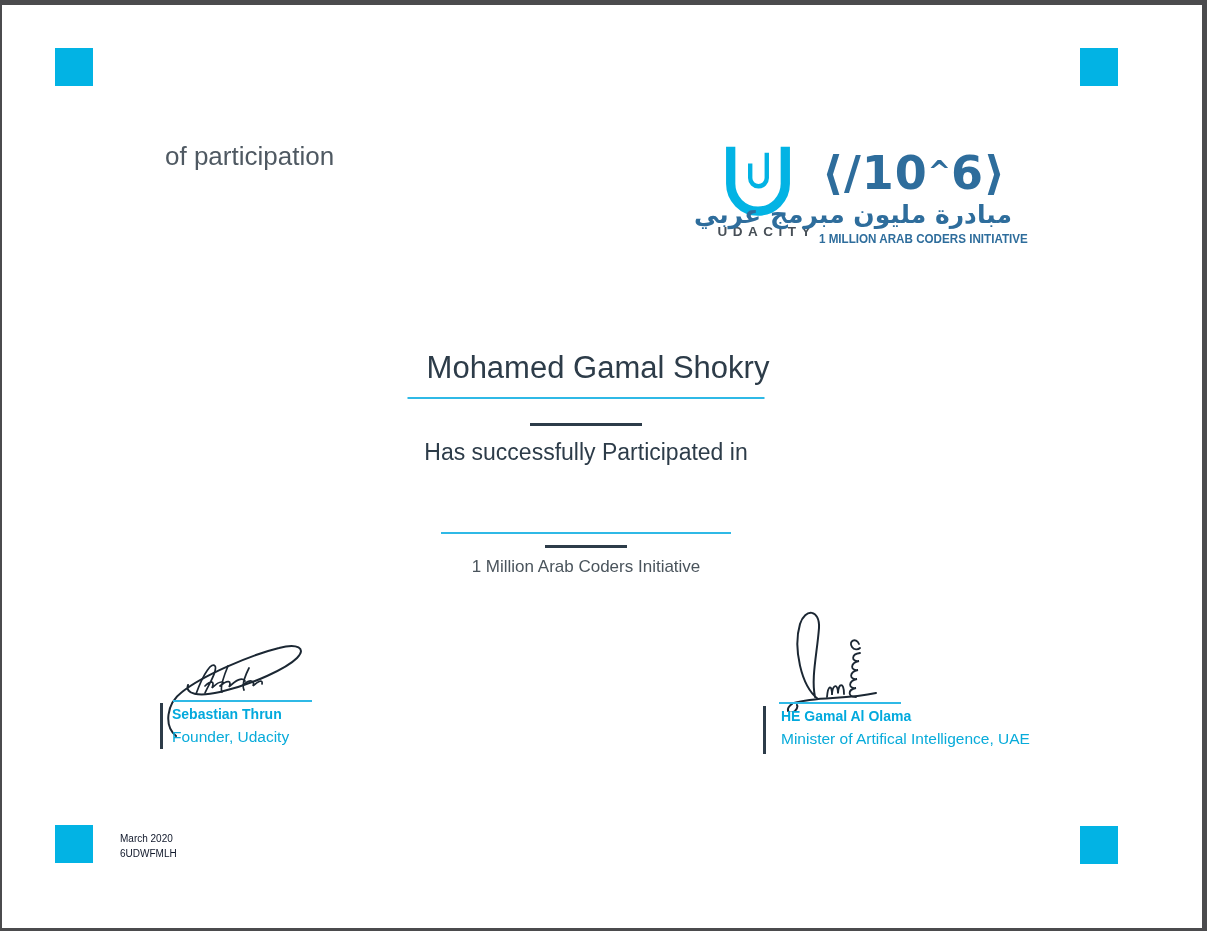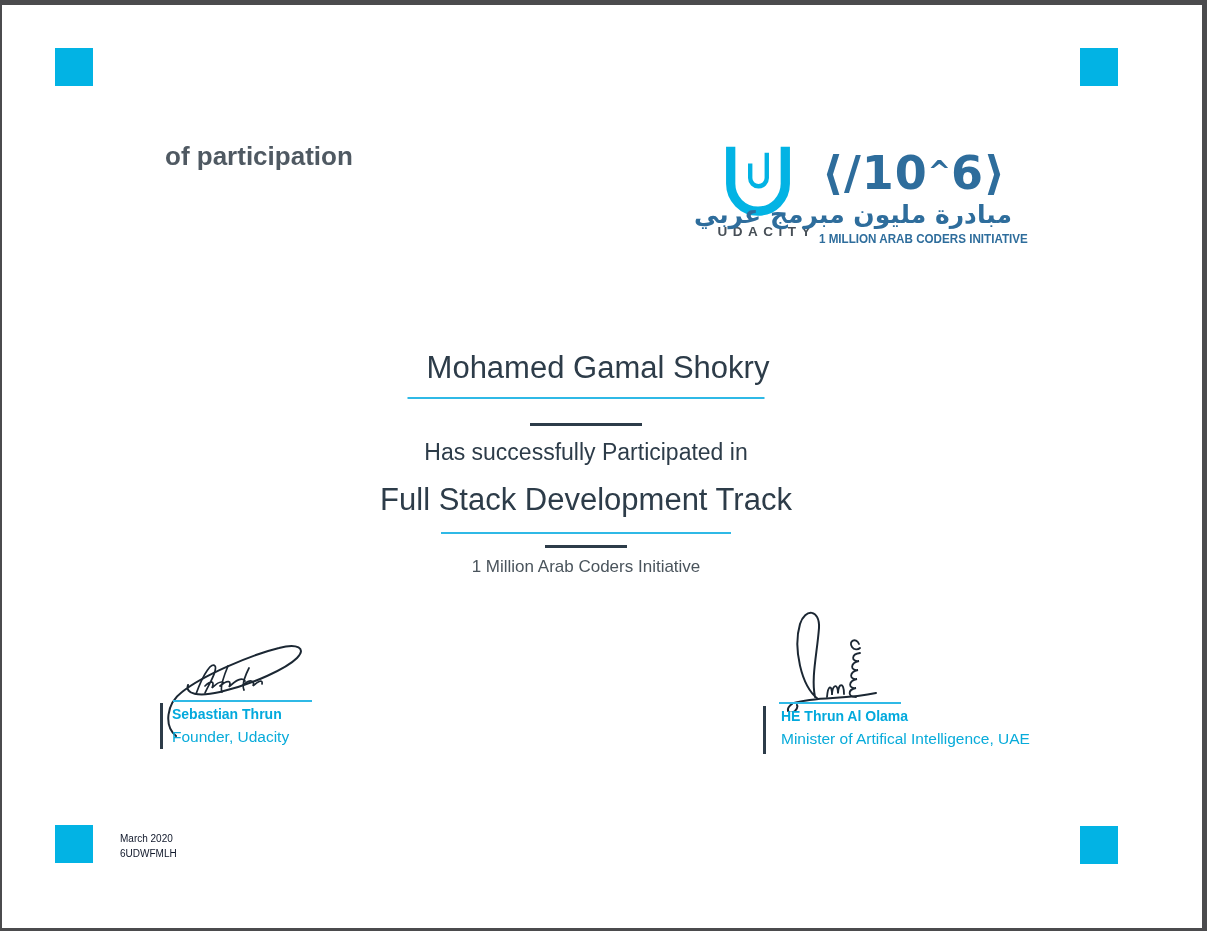--- a/index.html
+++ b/index.html
@@ -18,21 +18,21 @@
   
   .sq { position:absolute; width:38px; height:38px; background:#02b3e4; }
   .sq.tl { left:55px; top:48px; }
   .sq.tr { left:1080px; top:48px; }
   .sq.bl { left:55px; top:825px; }
   .sq.br { left:1080px; top:826px; }
 
   
   .title-block { position:absolute; left:165px; top:136px; }
   .title-block h1 { font-size:31px; font-weight:700; color:#02b3e4; line-height:1.1; }
-  .title-block h2 { font-size:26px; font-weight:700; color:#4f5962; margin-top:5px; }
+  .title-block h2 { font-size:26px; font-weight:400; color:#4f5962; margin-top:5px; }
 
   .udacity-block { position:absolute; left:712px; top:139px; width:92px; text-align:center; }
   .udacity-block svg { display:block; margin:0 auto; }
   .udacity-word { margin-top:7px; font-size:13.5px; font-weight:700; color:#474f57;
                   letter-spacing:5.5px; text-indent:5.5px; white-space:nowrap; }
 
   .coders-block { position:absolute; left:816px; top:128px; width:196px; text-align:center;
                   color:#2e6d9c; }
   .coders-mark { font-family:"DejaVu Sans", sans-serif; font-size:46px; font-weight:700;
                  line-height:1.1; letter-spacing:1px; white-space:nowrap;margin-top:20px; }
@@ -108,21 +108,20 @@
   <div class="coders-block">
     <div class="coders-mark"><span>⟨/10</span><span class="caret">^</span><span>6⟩</span></div>
     <div class="coders-arabic">مبادرة مليون مبرمج عربي</div>
     <div class="coders-english">1 MILLION ARAB CODERS INITIATIVE</div>
   </div>
 
   <div class="cx recipient">Mohamed Gamal Shokry</div>
   <div class="rule cyan r1"></div>
   <div class="rule dark d1"></div>
   <div class="cx statement">Has successfully Participated in</div>
-  <div class="cx course">Full Stack Development Track</div>
   <div class="rule cyan r2"></div>
   <div class="rule dark d2"></div>
   <div class="cx program">1 Million Arab Coders Initiative</div>
 
   <svg class="sig-svg left" width="155" height="104" viewBox="0 0 155 104">
     <g fill="none" stroke="#1b2733" stroke-width="2" stroke-linecap="round">
       <path d="M18,100 C6,90 8,68 24,56 C44,40 92,19 121,12 C139,7 149,12 139,22 C129,32 96,48 62,56 C40,61 27,58 30,49"></path>
       <path stroke-width="1.7" d="M38,58 C46,36 54,26 57,30 C60,34 50,50 47,57 M47,50 C53,44 57,45 54,52 C59,47 63,44 66,47 M70,30 C65,42 62,52 64,56 M62,50 C70,43 74,45 71,51 C78,44 84,41 87,45 M91,32 C86,42 84,50 86,54 M85,49 C92,43 97,44 95,50 C100,45 105,43 104,48"></path>
     </g>
   </svg>
@@ -135,21 +134,21 @@
     <g fill="none" stroke="#1b2733" stroke-width="2" stroke-linecap="round">
       <path d="M35,93 C18,80 10,42 17,18 C22,2 37,3 36,22 C34,48 28,72 32,91"></path>
       <path stroke-width="1.8" d="M44,91 c1,-12 5,-13 5,-2 c0.5,-11 6,-12 6,-1.5 c0.5,-11 6,-11.5 6,0.5"></path>
       <path stroke-width="1.8" d="M76,38 c-3,-7 -11,-3 -7,3 c2,3 6,3 8,1"></path>
       <path stroke-width="1.8" d="M77,47 c-9,1 -9,9 -1,8 c-9,2 -9,10 -1,9 c-9,2 -9,10 -1,9 c-9,2 -9,10 -1,9 c-9,2 -8,9 0,9"></path>
       <path d="M9,98 c-7,5 -4,12 3,7 c2,-2 3,-4 2,-6 M11,97 C34,90 62,94 93,87"></path>
     </g>
   </svg>
   <div class="sig-line right"></div>
   <div class="sig-bar right"></div>
-  <div class="sig-name right">HE Thrun Al Olama</div>
+  <div class="sig-name right">HE Gamal Al Olama</div>
   <div class="sig-title right">Minister of Artifical Intelligence, UAE</div>
 
   <div class="footer-meta">
     <div>March 2020</div>
     <div>6UDWFMLH</div>
   </div>
 
 </div>
 
 </body></html>

